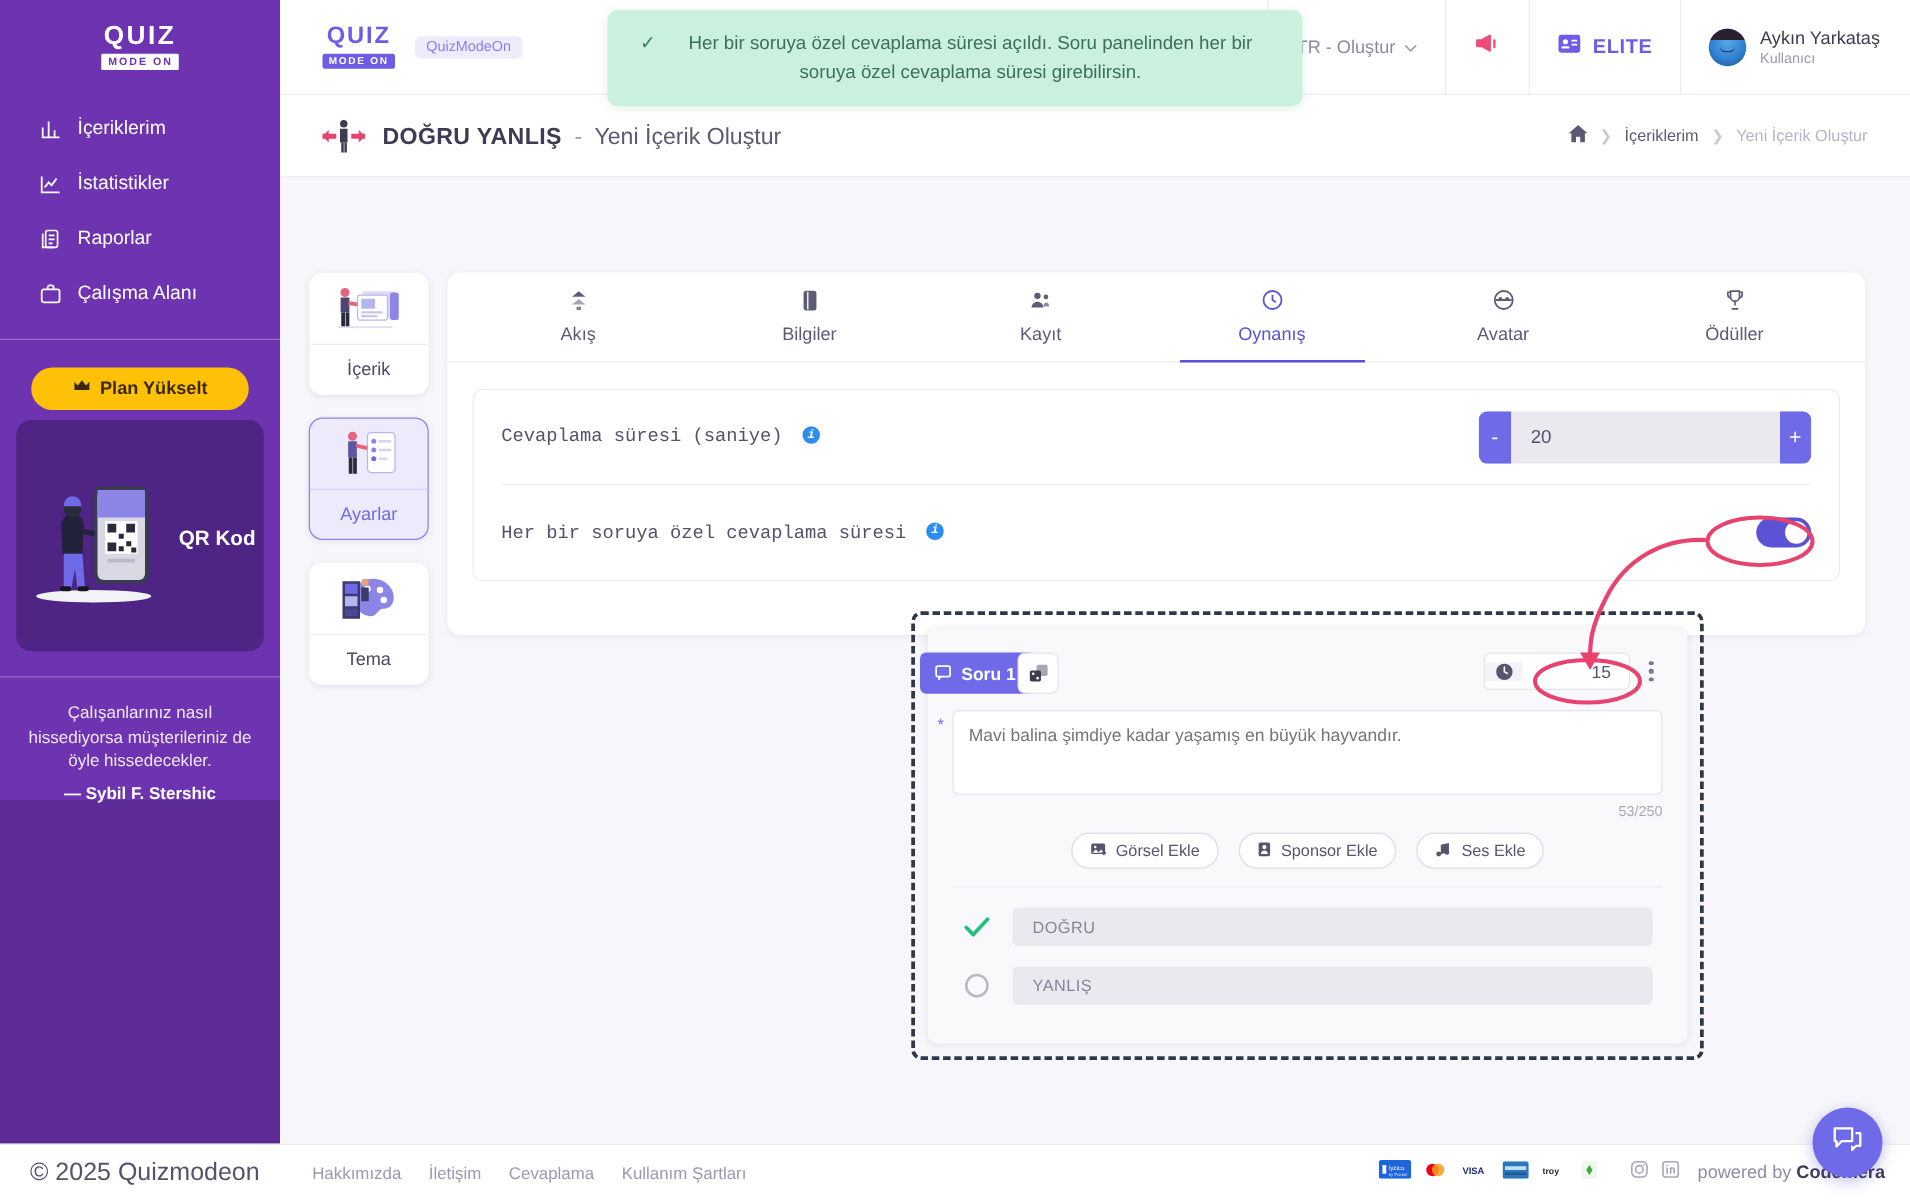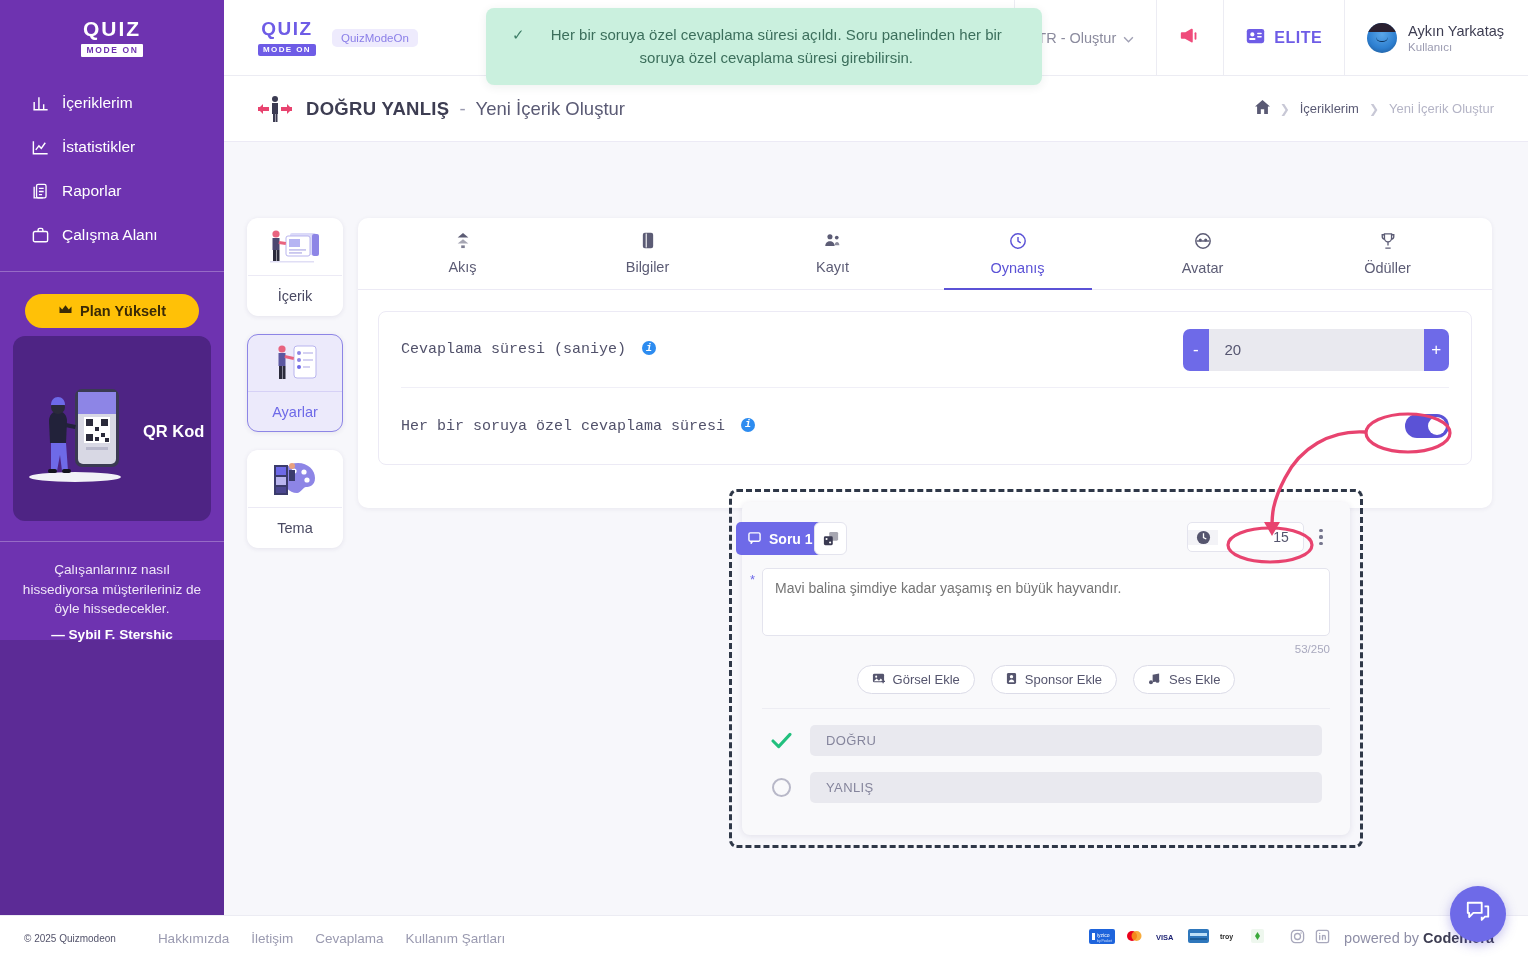--- a/index.html
+++ b/index.html
@@ -257,24 +257,24 @@
   }
   #toast .tck { color:#3f7f68; font-size:15px; line-height:1.5; flex-shrink:0; }
   #toast .tmsg { color:#3c6f5c; font-size:15px; line-height:1.5; text-align:center; flex:1; }
 
   
   #footer {
     position:absolute; left:0; bottom:0; width: 1528px; height: 45px;
     background:#fff; border-top:1px solid #ececf3; display:flex; align-items:center;
     z-index: 30;
   }
-  .f-copy { margin-left: 24px; color:#53536b; font-size:10px; }
+  .f-copy { margin-left: 24px; color:#53536b; font-size:20px; }
   .f-links { margin-left: 42px; display:flex; gap: 22px; }
   .f-links a { color:#9a9ab0; font-size:13.5px; text-decoration:none; }
-  .f-right { margin-left:auto; margin-right: 34px; display:flex; align-items:center; gap: 14px; justify-content: space-between; }
+  .f-right { margin-left:auto; margin-right: 20px; display:flex; align-items:center; gap: 14px; justify-content: space-between; }
   .pay { display:flex; align-items:center; gap: 9px; }
   .pay span { display:inline-block; border-radius:3px; }
   .soc { display:flex; gap: 10px; margin-left: 12px; }
   .f-pb { color:#8e8ea6; font-size:14.5px; }
   .f-pb b { color:#3d3d52; font-weight:700; }
   #chatfab {
     position:absolute; right: 22px; bottom: 18px; width: 56px; height: 56px;
     border-radius:50%; background:#6e6ae8; display:flex; align-items:center;
     justify-content:center; cursor:pointer; z-index: 70;
     box-shadow: 0 3px 12px rgba(80,70,200,.35);

